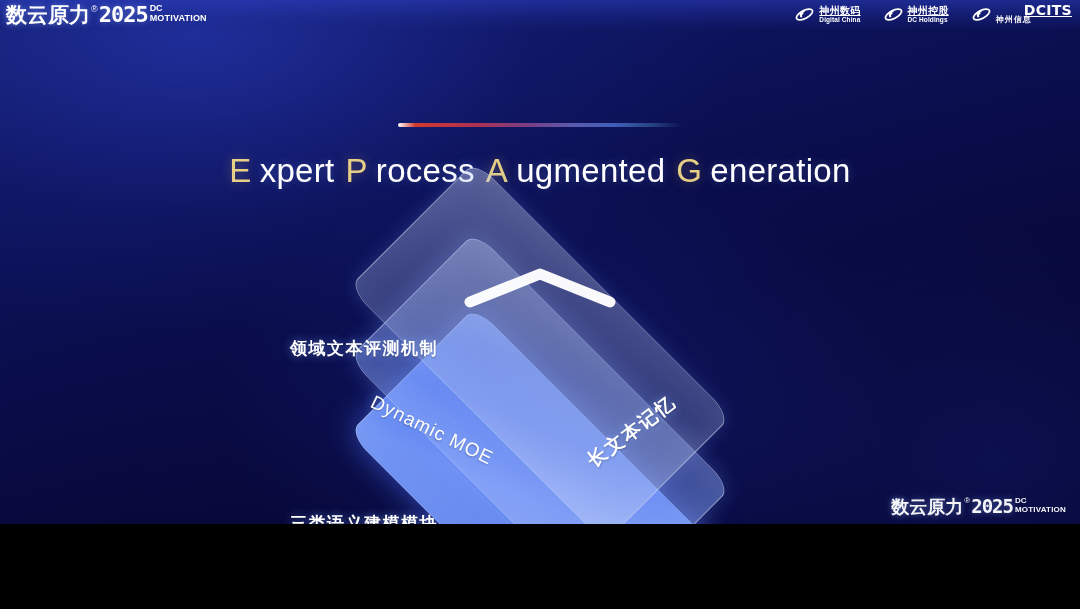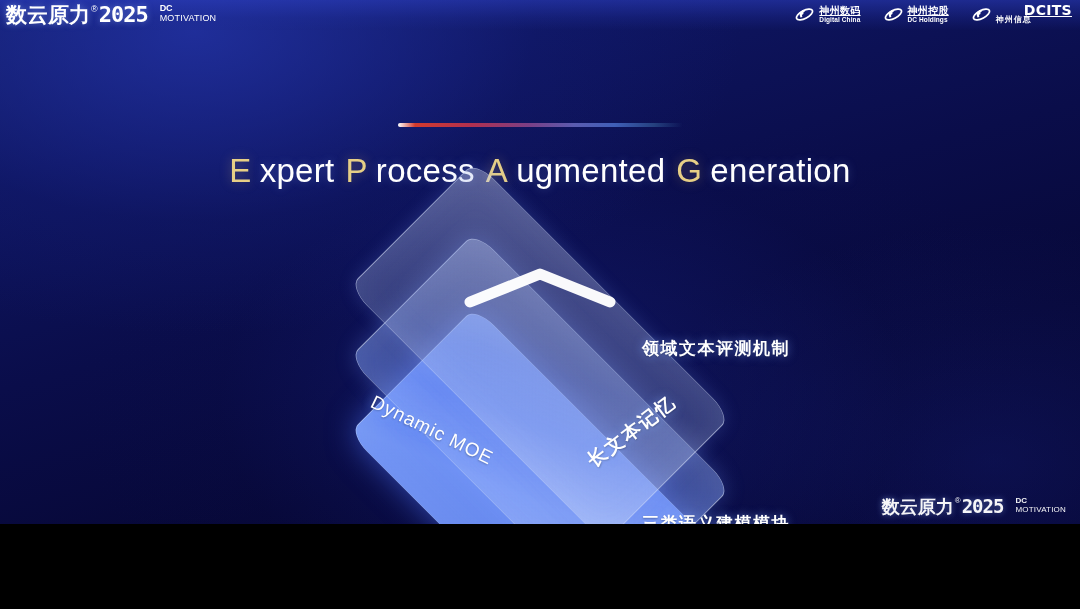--- a/index.html
+++ b/index.html
@@ -63,33 +63,33 @@
     color: #ffffff;
     line-height: 24px;
     letter-spacing: -1px;
     margin-left: 1px;
     font-family: "DejaVu Sans Mono", monospace;
     text-shadow: 0 0 6px rgba(150,180,255,0.5);
   }
   .brand-dc-wrap {
     display: flex;
     flex-direction: column;
-    margin-left: 12px;
+    margin-left: 2px;
     margin-top: 1px;
   }
   .brand-dc {
     font-size: 9px;
     font-weight: 700;
     color: #ffffff;
     line-height: 9px;
     letter-spacing: 0px;
   }
   .brand-mot {
     font-size: 9px;
-    font-weight: 400;
+    font-weight: 700;
     color: #ffffff;
     line-height: 10px;
     letter-spacing: 0.2px;
   }
 
   
   #live-title {
     position: absolute;
     left: 7px; top: 50px;
     font-size: 22px;
@@ -289,21 +289,21 @@
     left: 50%; top: 44px;
     margin-left: -78px;
     width: 156px; height: 42px;
     pointer-events: none;
   }
 
   
   .layer-caption {
     position: absolute;
     width: 100%;
-    text-align: right;
+    text-align: left;
     color: #ffffff;
     font-size: 17px;
     font-weight: 700;
     letter-spacing: 1.5px;
     font-family: "DejaVu Sans", sans-serif;
     text-shadow: 0 0 10px rgba(120,160,255,0.6), 0 1px 2px rgba(0,0,0,0.35);
     white-space: nowrap;
   }
   #caption-top { left: 0; top: 115px; }
   #caption-bot { left: 0; top: 290px; }

